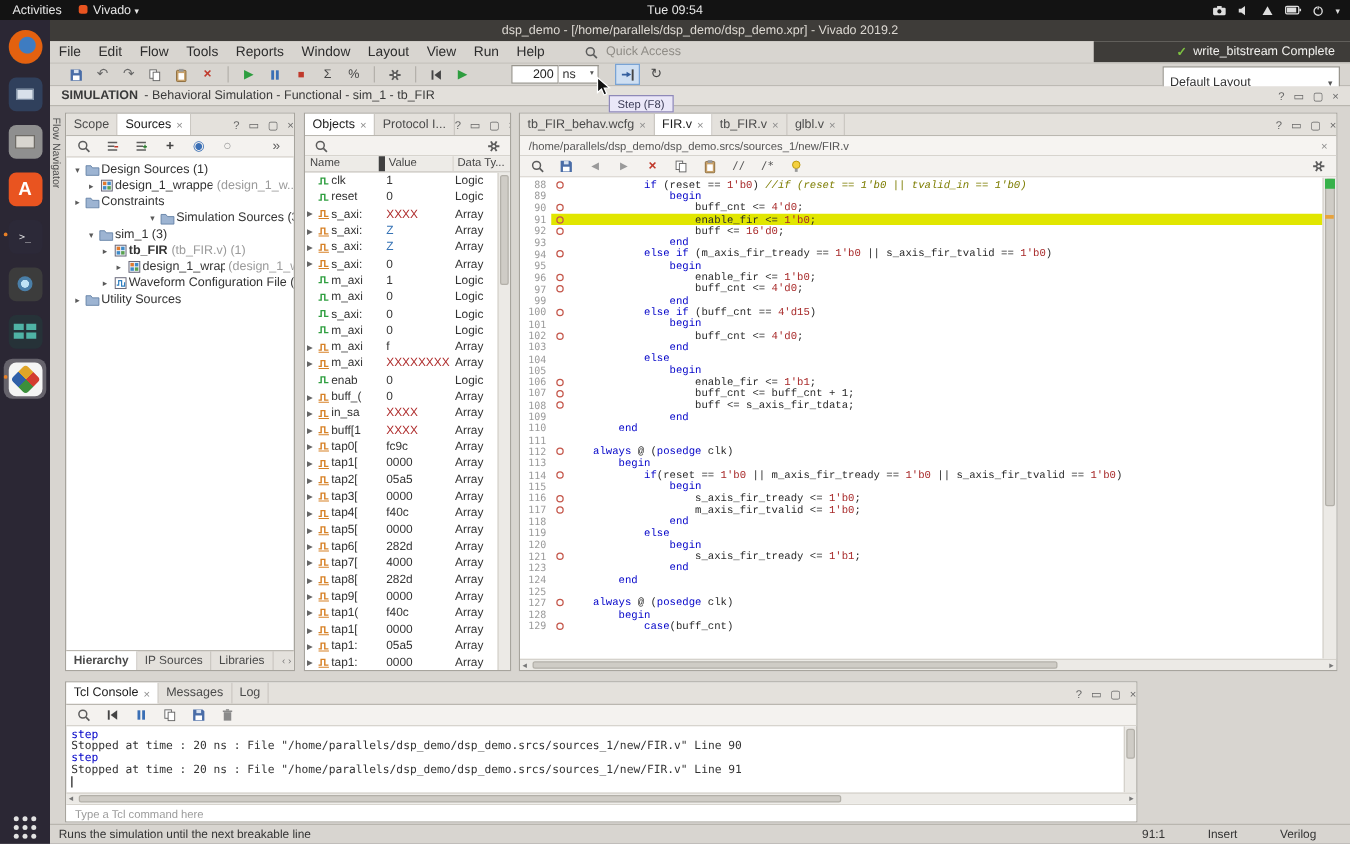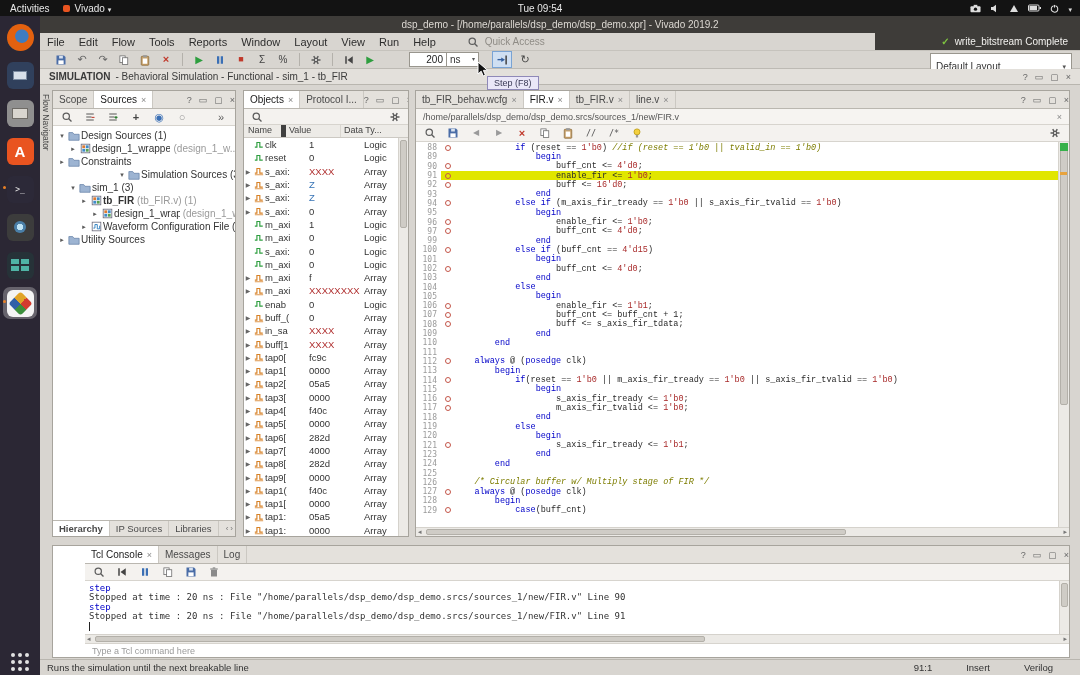--- a/index.html
+++ b/index.html
@@ -81,21 +81,21 @@
 .bold{font-weight:bold;}
 .bottom-tabs{height:16px;background:#e4e1dc;border-top:1px solid #bab7b0;display:flex;align-items:stretch;font-size:9.5px;color:#4a4a4a;flex:0 0 auto;}
 .btab{padding:0 6px;display:flex;align-items:center;border-right:1px solid #cbc8c2;}
 .btab.active{background:#fff;font-weight:bold;}
 .bt-ctrl{margin-left:auto;display:flex;align-items:center;gap:2px;color:#777;font-size:8px;padding-right:2px;}
 
 
 .obj-search{height:16px;background:#f4f2ef;border-bottom:1px solid #d7d4ce;display:flex;align-items:center;padding:0 5px;flex:0 0 auto;}
 .obj-search .right{margin-left:auto;}
 .obj-cols{height:13px;background:#edebe7;border-bottom:1px solid #ccc9c3;display:flex;font-size:9px;color:#444;flex:0 0 auto;}
-.oc-name{width:42px;padding-left:4px;border-right:5px solid #404040;}
+.oc-name{width:64px;padding-left:4px;border-right:5px solid #404040;}
 .oc-value{width:55px;padding-left:3px;border-right:1px solid #d9d6d0;}
 .oc-type{flex:1;padding-left:3px;}
 .obj-rows{flex:1;overflow:hidden;position:relative;}
 .obj-row{height:13.3px;display:flex;align-items:center;font-size:9.5px;color:#333;}
 .or-name{width:62px;display:flex;align-items:center;overflow:hidden;flex:0 0 auto;}
 .or-arrow{width:8px;font-size:6px;color:#666;flex:0 0 auto;text-align:center;}
 .or-icon{width:13px;flex:0 0 auto;display:flex;justify-content:center;}
 .or-label{overflow:hidden;white-space:nowrap;}
 .or-value{width:55px;padding-left:3px;overflow:hidden;white-space:nowrap;flex:0 0 auto;}
 .or-type{flex:1;padding-left:3px;overflow:hidden;}
@@ -119,21 +119,21 @@
 .kw{color:#0000c8;}
 .lit{color:#a82a2a;}
 .com{color:#7d7d00;font-style:italic;}
 .e-vscroll{position:absolute;right:0;top:0;bottom:0;width:11px;background:#eceae6;border-left:1px solid #d5d2cc;}
 .status-square{position:absolute;right:1px;top:1px;width:8px;height:8px;background:#37b14a;}
 .scroll-mark{position:absolute;right:2px;top:30px;width:7px;height:3px;background:#e8a33d;}
 .hscroll{height:9px;background:#eceae6;border-top:1px solid #d5d2cc;position:relative;flex:0 0 auto;display:flex;align-items:center;justify-content:space-between;font-size:7px;color:#777;padding:0 2px;}
 .hthumb{position:absolute;top:1px;height:6px;background:#cfccc6;border:1px solid #b3b0a9;border-radius:2px;}
 
 
-#tcl-panel{position:absolute;left:12px;top:529px;width:1018px;height:113px;background:#fff;border:1px solid #a7a49d;display:flex;flex-direction:column;padding-left:32px;}
+#tcl-panel{position:absolute;left:12px;top:529px;width:858px;height:113px;background:#fff;border:1px solid #a7a49d;display:flex;flex-direction:column;}
 .tcl-out{flex:1;position:relative;font-family:"DejaVu Sans Mono",monospace;font-size:9px;color:#333;padding:2px 4px;overflow:hidden;}
 .tcl-line{height:9.4px;white-space:pre;}
 .tcl-line.cmd{color:#0000c8;}
 .caret{display:inline-block;width:1px;height:9px;background:#222;vertical-align:middle;}
 .tcl-input{height:14px;border-top:1px solid #d7d4ce;font-size:9px;color:#9b9b9b;display:flex;align-items:center;padding:0 7px;flex:0 0 auto;background:#fff;}
 
 
 .statusbar{position:absolute;left:0;right:0;bottom:0;height:16px;background:#d8d5d0;border-top:1px solid #b9b6af;display:flex;align-items:center;font-size:9.5px;color:#333;padding:0 7px;}
 .statusbar .sright{margin-left:auto;display:flex;gap:34px;padding-right:20px;}
 
@@ -1022,21 +1022,21 @@
         </div>
         <div class="tab active">
           <span>FIR.v</span>
           <span class="x">×</span>
         </div>
         <div class="tab">
           <span>tb_FIR.v</span>
           <span class="x">×</span>
         </div>
         <div class="tab">
-          <span>line.v</span>
+          <span>glbl.v</span>
           <span class="x">×</span>
         </div>
         <span class="win-ctrls">
           <span><span>?</span></span>
           <span><span>▭</span></span>
           <span><span>▢</span></span>
           <span><span>×</span></span>
         </span>
       </div>
     <div class="pathrow">
@@ -1390,27 +1390,20 @@
             </span>
           </div>
           <div class="code-line">
             <span class="ln">125</span>
             <span class="lrest">
               <span class="bp"></span>
               <span class="ct"></span>
             </span>
           </div>
           <div class="code-line">
-            <span class="ln">126</span>
-            <span class="lrest">
-              <span class="bp"></span>
-              <span class="ct"><span class="com">    /* Circular buffer w/ Multiply stage of FIR */</span></span>
-            </span>
-          </div>
-          <div class="code-line">
             <span class="ln">127</span>
             <span class="lrest">
               <span class="bp">
                 <i></i>
               </span>
               <span class="ct">    <span class="kw">always</span> @ (<span class="kw">posedge</span> clk)</span>
             </span>
           </div>
           <div class="code-line">
             <span class="ln">128</span>

